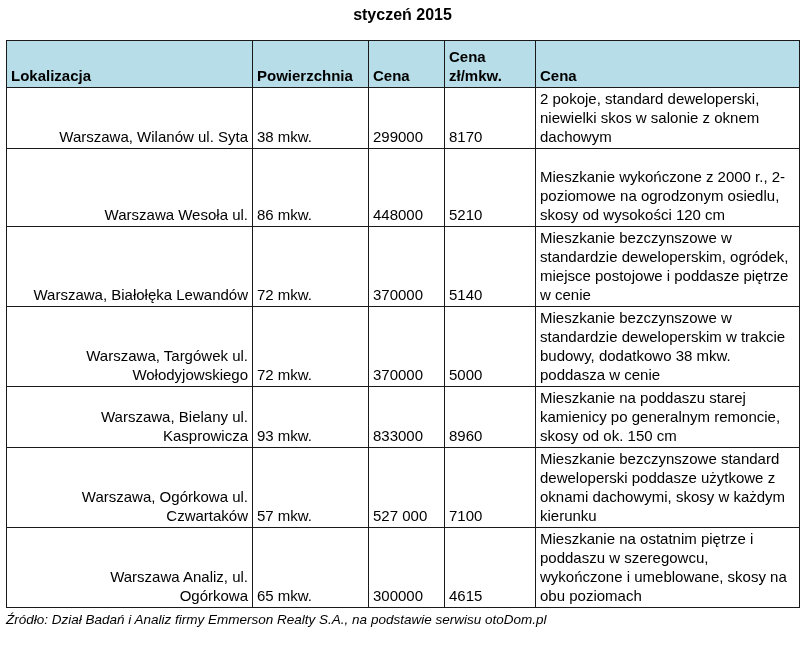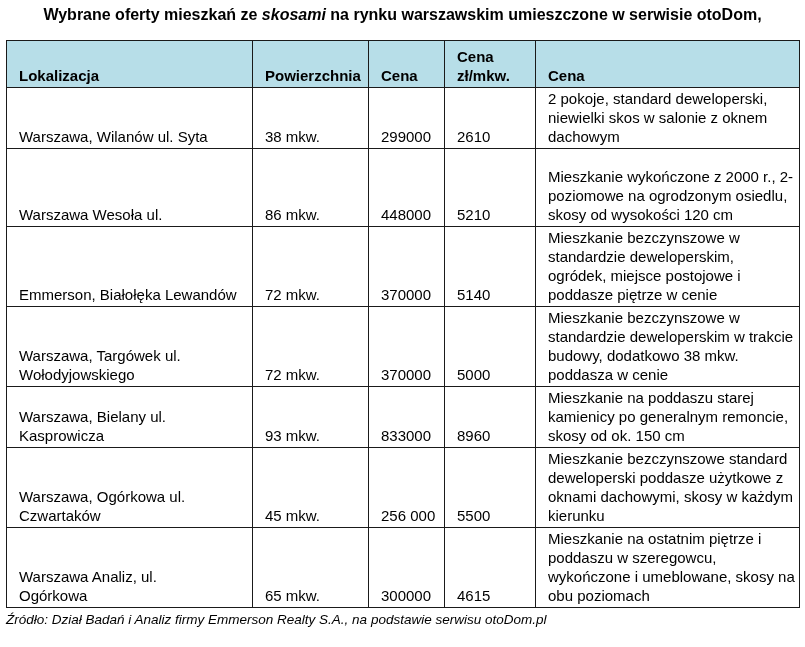--- a/index.html
+++ b/index.html
@@ -24,51 +24,51 @@
     border-collapse: collapse;
     table-layout: fixed;
     width: 793px;
     margin: 15px 0 0 6px;
     font-size: 15px;
     line-height: 19px;
   }
   th, td {
     border: 1px solid var(--border-col);
     vertical-align: bottom;
-    padding: 1px 4px 2px 12px;
+    padding: 1px 4px 2px 4px;
     overflow: hidden;
     word-wrap: break-word;
   }
   th {
     background: var(--header-bg);
     text-align: left;
     font-weight: bold;
   }
   thead tr { height: 47px; }
   tbody tr:nth-child(1) { height: 54px; }
   tbody tr:nth-child(2) { height: 78px; }
   tbody tr:nth-child(3) { height: 78px; }
   tbody tr:nth-child(4) { height: 78px; }
   tbody tr:nth-child(5) { height: 56px; }
   tbody tr:nth-child(6) { height: 76px; }
   tbody tr:nth-child(7) { height: 76px; }
-  td.loc { white-space: pre-line; }
+  td.loc { white-space: pre-line; text-align: right; }
   td.num { }
   .footer {
     margin: 3px 0 0 6px;
     font-style: italic;
     font-size: 13.5px;
     line-height: 18px;
   }
 </style>
 </head>
 <body>
 
 <div class="title">
-  <div><span>Wybrane oferty mieszkań ze </span><span class="it">skosami</span><span> na rynku warszawskim umieszczone w serwisie otoDom,</span></div>
+  <div>styczeń 2015</div>
 </div>
 
 <table class="offers">
   <colgroup>
     <col style="width:246px">
     <col style="width:116px">
     <col style="width:76px">
     <col style="width:91px">
     <col style="width:264px">
   </colgroup>
@@ -79,32 +79,32 @@
       <th>Cena</th>
       <th>Cena zł/mkw.</th>
       <th>Cena</th>
     </tr>
   </thead>
   <tbody>
     <tr>
       <td class="loc">Warszawa, Wilanów ul. Syta</td>
       <td>38 mkw.</td>
       <td class="num">299000</td>
-      <td class="num">2610</td>
+      <td class="num">8170</td>
       <td>2 pokoje, standard deweloperski, niewielki skos w salonie z oknem dachowym</td>
     </tr>
     <tr>
       <td class="loc">Warszawa Wesoła ul.</td>
       <td>86 mkw.</td>
       <td class="num">448000</td>
       <td class="num">5210</td>
       <td>Mieszkanie wykończone z 2000 r., 2-poziomowe na ogrodzonym osiedlu, skosy od wysokości 120 cm</td>
     </tr>
     <tr>
-      <td class="loc">Emmerson, Białołęka Lewandów</td>
+      <td class="loc">Warszawa, Białołęka Lewandów</td>
       <td>72 mkw.</td>
       <td class="num">370000</td>
       <td class="num">5140</td>
       <td>Mieszkanie bezczynszowe w standardzie deweloperskim, ogródek, miejsce postojowe i poddasze piętrze w cenie</td>
     </tr>
     <tr>
       <td class="loc">Warszawa, Targówek ul.
 Wołodyjowskiego</td>
       <td>72 mkw.</td>
       <td class="num">370000</td>
@@ -115,23 +115,23 @@
       <td class="loc">Warszawa, Bielany ul.
 Kasprowicza</td>
       <td>93 mkw.</td>
       <td class="num">833000</td>
       <td class="num">8960</td>
       <td>Mieszkanie na poddaszu starej kamienicy po generalnym remoncie, skosy od ok. 150 cm</td>
     </tr>
     <tr>
       <td class="loc">Warszawa, Ogórkowa ul.
 Czwartaków</td>
-      <td>45 mkw.</td>
-      <td class="num">256 000</td>
-      <td class="num">5500</td>
+      <td>57 mkw.</td>
+      <td class="num">527 000</td>
+      <td class="num">7100</td>
       <td>Mieszkanie bezczynszowe standard deweloperski poddasze użytkowe z oknami dachowymi, skosy w każdym kierunku</td>
     </tr>
     <tr>
       <td class="loc">Warszawa Analiz, ul.
 Ogórkowa</td>
       <td>65 mkw.</td>
       <td class="num">300000</td>
       <td class="num">4615</td>
       <td>Mieszkanie na ostatnim piętrze i poddaszu w szeregowcu, wykończone i umeblowane, skosy na obu poziomach</td>
     </tr>

